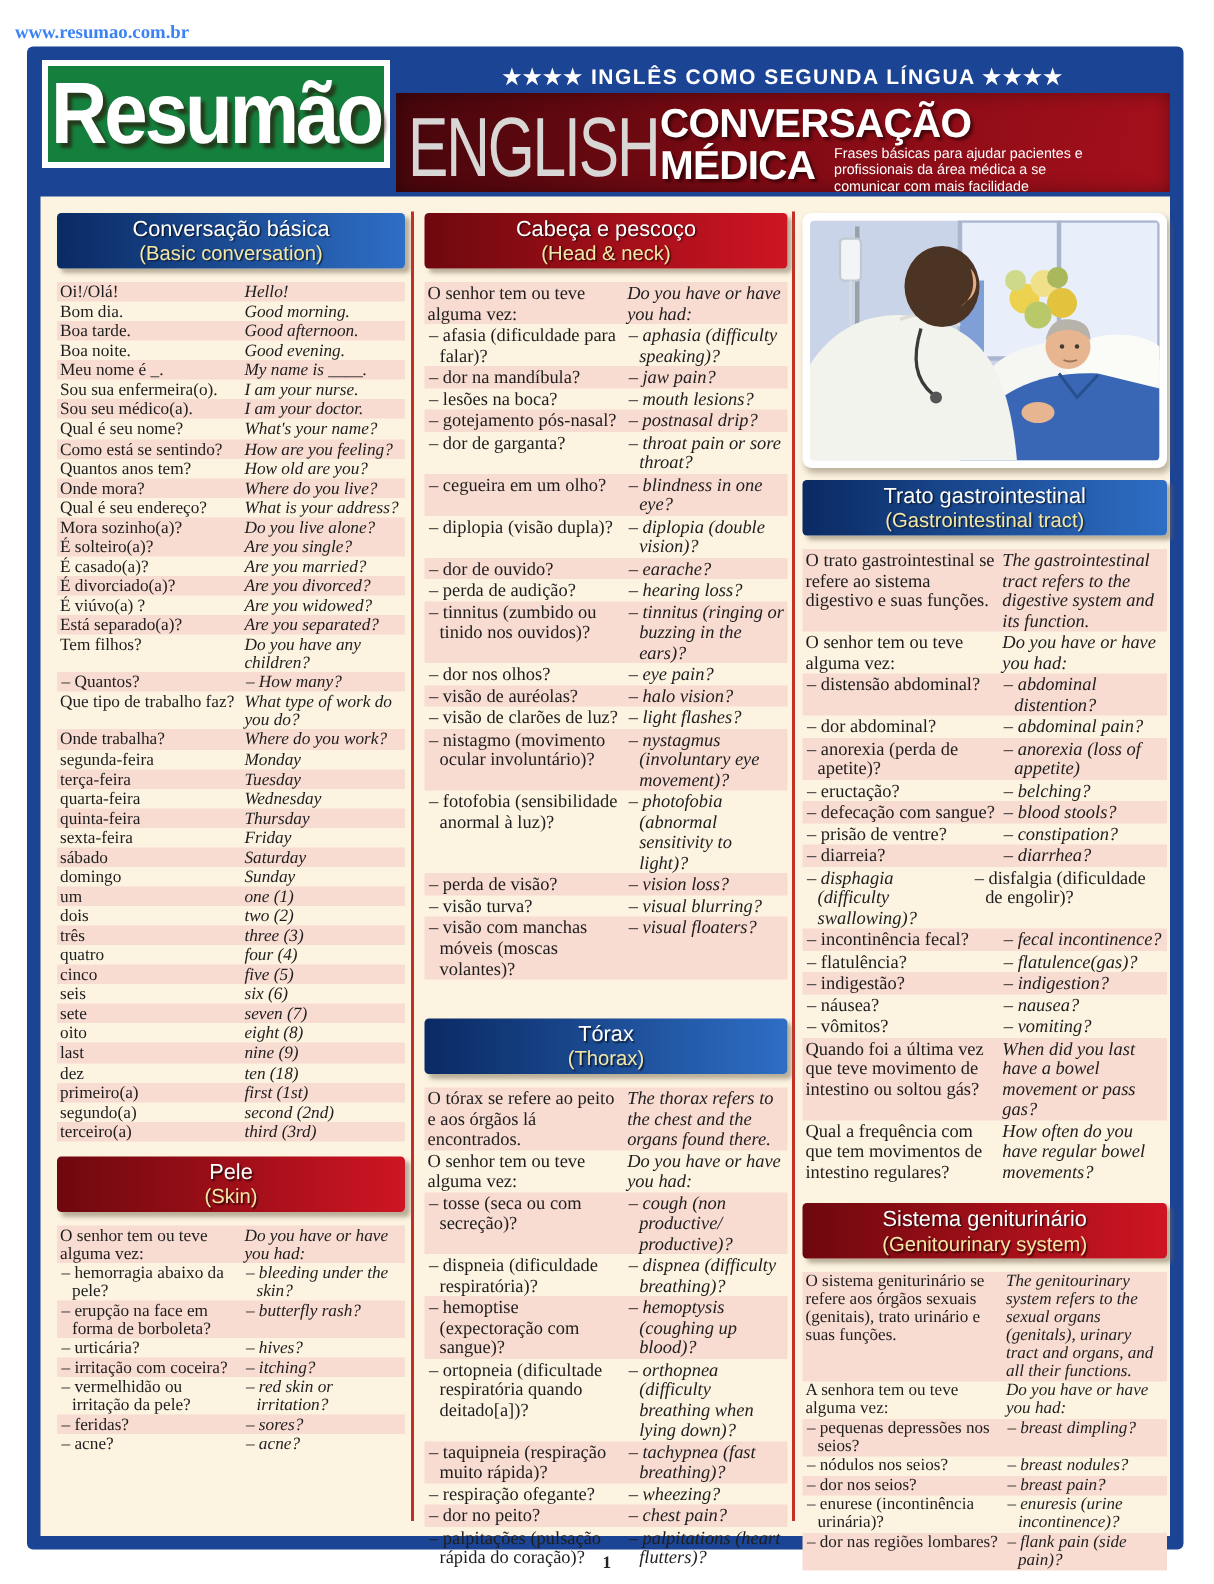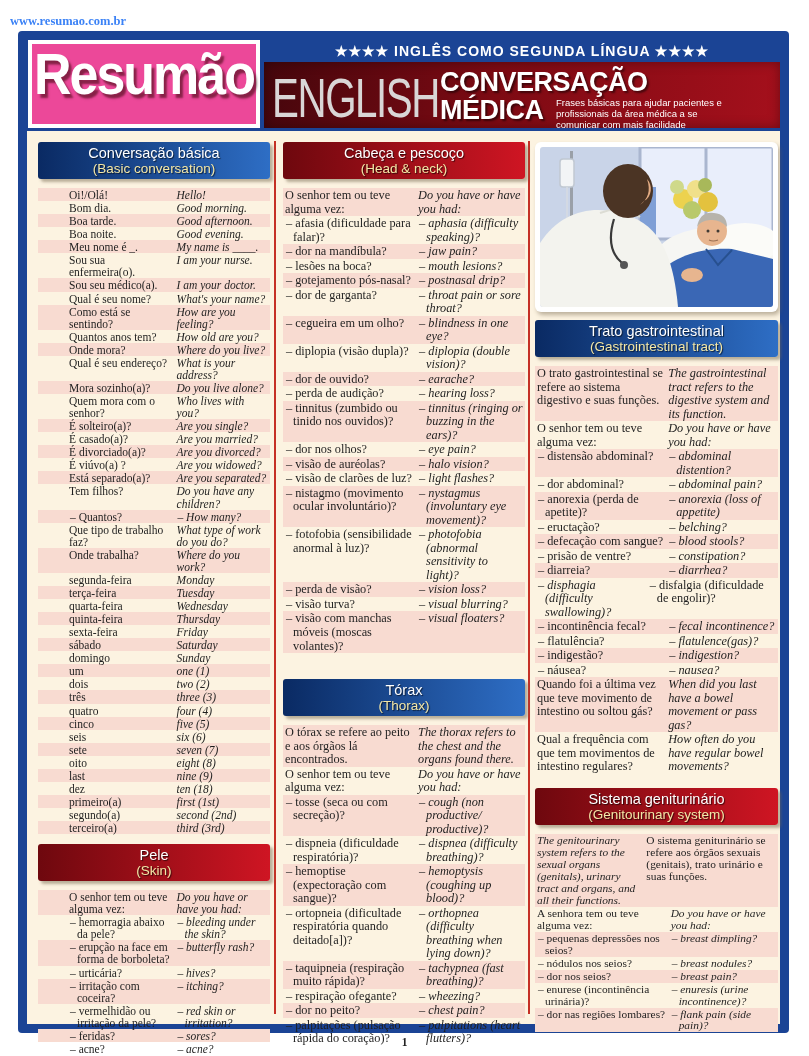--- a/index.html
+++ b/index.html
@@ -7,23 +7,23 @@
     width:809px;height:1056px;position:relative;background:#ffffff;
     font-family:"Liberation Serif", serif;overflow:hidden;
   }
   .site-url{position:absolute;top:14px;left:10px;font-size:12.5px;font-weight:bold;color:#3b82f6;}
   .card{
     position:absolute;left:18px;top:31px;width:771px;height:1002px;
     background:#1b4495;border-radius:4px;
   }
   
   .logo-box{
-    position:absolute;left:10px;top:9px;width:232px;height:88px;
-    background:#ec4899;border:4px solid #fff;box-sizing:border-box;
-    display:flex;align-items:flex-start;justify-content:center;
+    position:absolute;left:10px;top:9px;width:232px;height:72px;
+    background:#15803d;border:4px solid #fff;box-sizing:border-box;
+    display:flex;align-items:center;justify-content:center;
   }
   .logo-text{
     font-family:"Liberation Sans", sans-serif;font-weight:bold;font-size:52px;color:#fff;
     letter-spacing:-2px;transform:scaleY(1.12);text-shadow:3px 3px 2px rgba(50,0,0,.55);
   }
   .header-right{position:absolute;left:246px;top:9px;right:9px;height:88px;display:flex;flex-direction:column;}
   .stars-bar{
     height:22px;display:flex;align-items:center;justify-content:center;color:#fff;
     font-family:"Liberation Sans", sans-serif;font-weight:bold;font-size:14px;letter-spacing:1px;
   }
@@ -75,21 +75,21 @@
   [data-section="thorax"]{margin-top:26px;}
   [data-section="gu"]{margin-top:14px;}
   [data-section="skin"]{margin-top:10px;}
   .row{display:flex;align-items:flex-start;}
   .row.pink{background:#f8dbd1;}
   .cell{font-size:12.3px;line-height:1.1;color:#1e1e1e;padding:1px 2px 0 2px;}
   .pt{width:55%;box-sizing:border-box;}
   .en{width:45%;box-sizing:border-box;font-style:italic;}
   .hang{text-indent:-7px;padding-left:10px;}
   .col1 .cell{font-size:11.5px;line-height:1.05;}
-  .col1 .pt{width:53%;margin-left:29px;}
+  .col1 .pt{width:53%;}
   .col1 .en{width:47%;}
   [data-section="gi"] .pt{width:54%;}
   [data-section="gi"] .en{width:46%;}
   [data-section="gu"] .cell{font-size:11.4px;line-height:1.05;}
   
   .photo-frame{
     background:#fff;border-radius:6px;padding:5px;margin-bottom:8px;
     box-shadow:2px 3px 4px rgba(110,95,70,.45);
   }
   .photo-frame svg{display:block;border-radius:3px;}
@@ -174,24 +174,20 @@
             <div class="cell en">Where do you live?</div>
           </div>
           <div class="row">
             <div class="cell pt">Qual é seu endereço?</div>
             <div class="cell en">What is your address?</div>
           </div>
           <div class="row pink">
             <div class="cell pt">Mora sozinho(a)?</div>
             <div class="cell en">Do you live alone?</div>
           </div>
-          <div class="row">
-            <div class="cell pt">Quem mora com o senhor?</div>
-            <div class="cell en">Who lives with you?</div>
-          </div>
           <div class="row pink">
             <div class="cell pt">É solteiro(a)?</div>
             <div class="cell en">Are you single?</div>
           </div>
           <div class="row">
             <div class="cell pt">É casado(a)?</div>
             <div class="cell en">Are you married?</div>
           </div>
           <div class="row pink">
             <div class="cell pt">É divorciado(a)?</div>
@@ -574,37 +570,41 @@
             <div class="cell en hang">– flatulence(gas)?</div>
           </div>
           <div class="row pink">
             <div class="cell pt hang">– indigestão?</div>
             <div class="cell en hang">– indigestion?</div>
           </div>
           <div class="row">
             <div class="cell pt hang">– náusea?</div>
             <div class="cell en hang">– nausea?</div>
           </div>
+          <div class="row">
+            <div class="cell pt hang">– vômitos?</div>
+            <div class="cell en hang">– vomiting?</div>
+          </div>
           <div class="row pink">
             <div class="cell pt">Quando foi a última vez que teve movimento de intestino ou soltou gás?</div>
             <div class="cell en">When did you last have a bowel movement or pass gas?</div>
           </div>
           <div class="row">
             <div class="cell pt">Qual a frequência com que tem movimentos de intestino regulares?</div>
             <div class="cell en">How often do you have regular bowel movements?</div>
           </div>
         </div>
       <div class="section" data-section="gu">
           <div class="sec-h red">
             <div class="l1">Sistema geniturinário</div>
             <div class="l2">(Genitourinary system)</div>
           </div>
           <div class="row pink">
+            <div class="cell pt">O sistema geniturinário se refere aos órgãos sexuais (genitais), trato urinário e suas funções.</div>
             <div class="cell en">The genitourinary system refers to the sexual organs (genitals), urinary tract and organs, and all their functions.</div>
-            <div class="cell pt">O sistema geniturinário se refere aos órgãos sexuais (genitais), trato urinário e suas funções.</div>
           </div>
           <div class="row">
             <div class="cell pt">A senhora tem ou teve alguma vez:</div>
             <div class="cell en">Do you have or have you had:</div>
           </div>
           <div class="row pink">
             <div class="cell pt hang">– pequenas depressões nos seios?</div>
             <div class="cell en hang">– breast dimpling?</div>
           </div>
           <div class="row">

